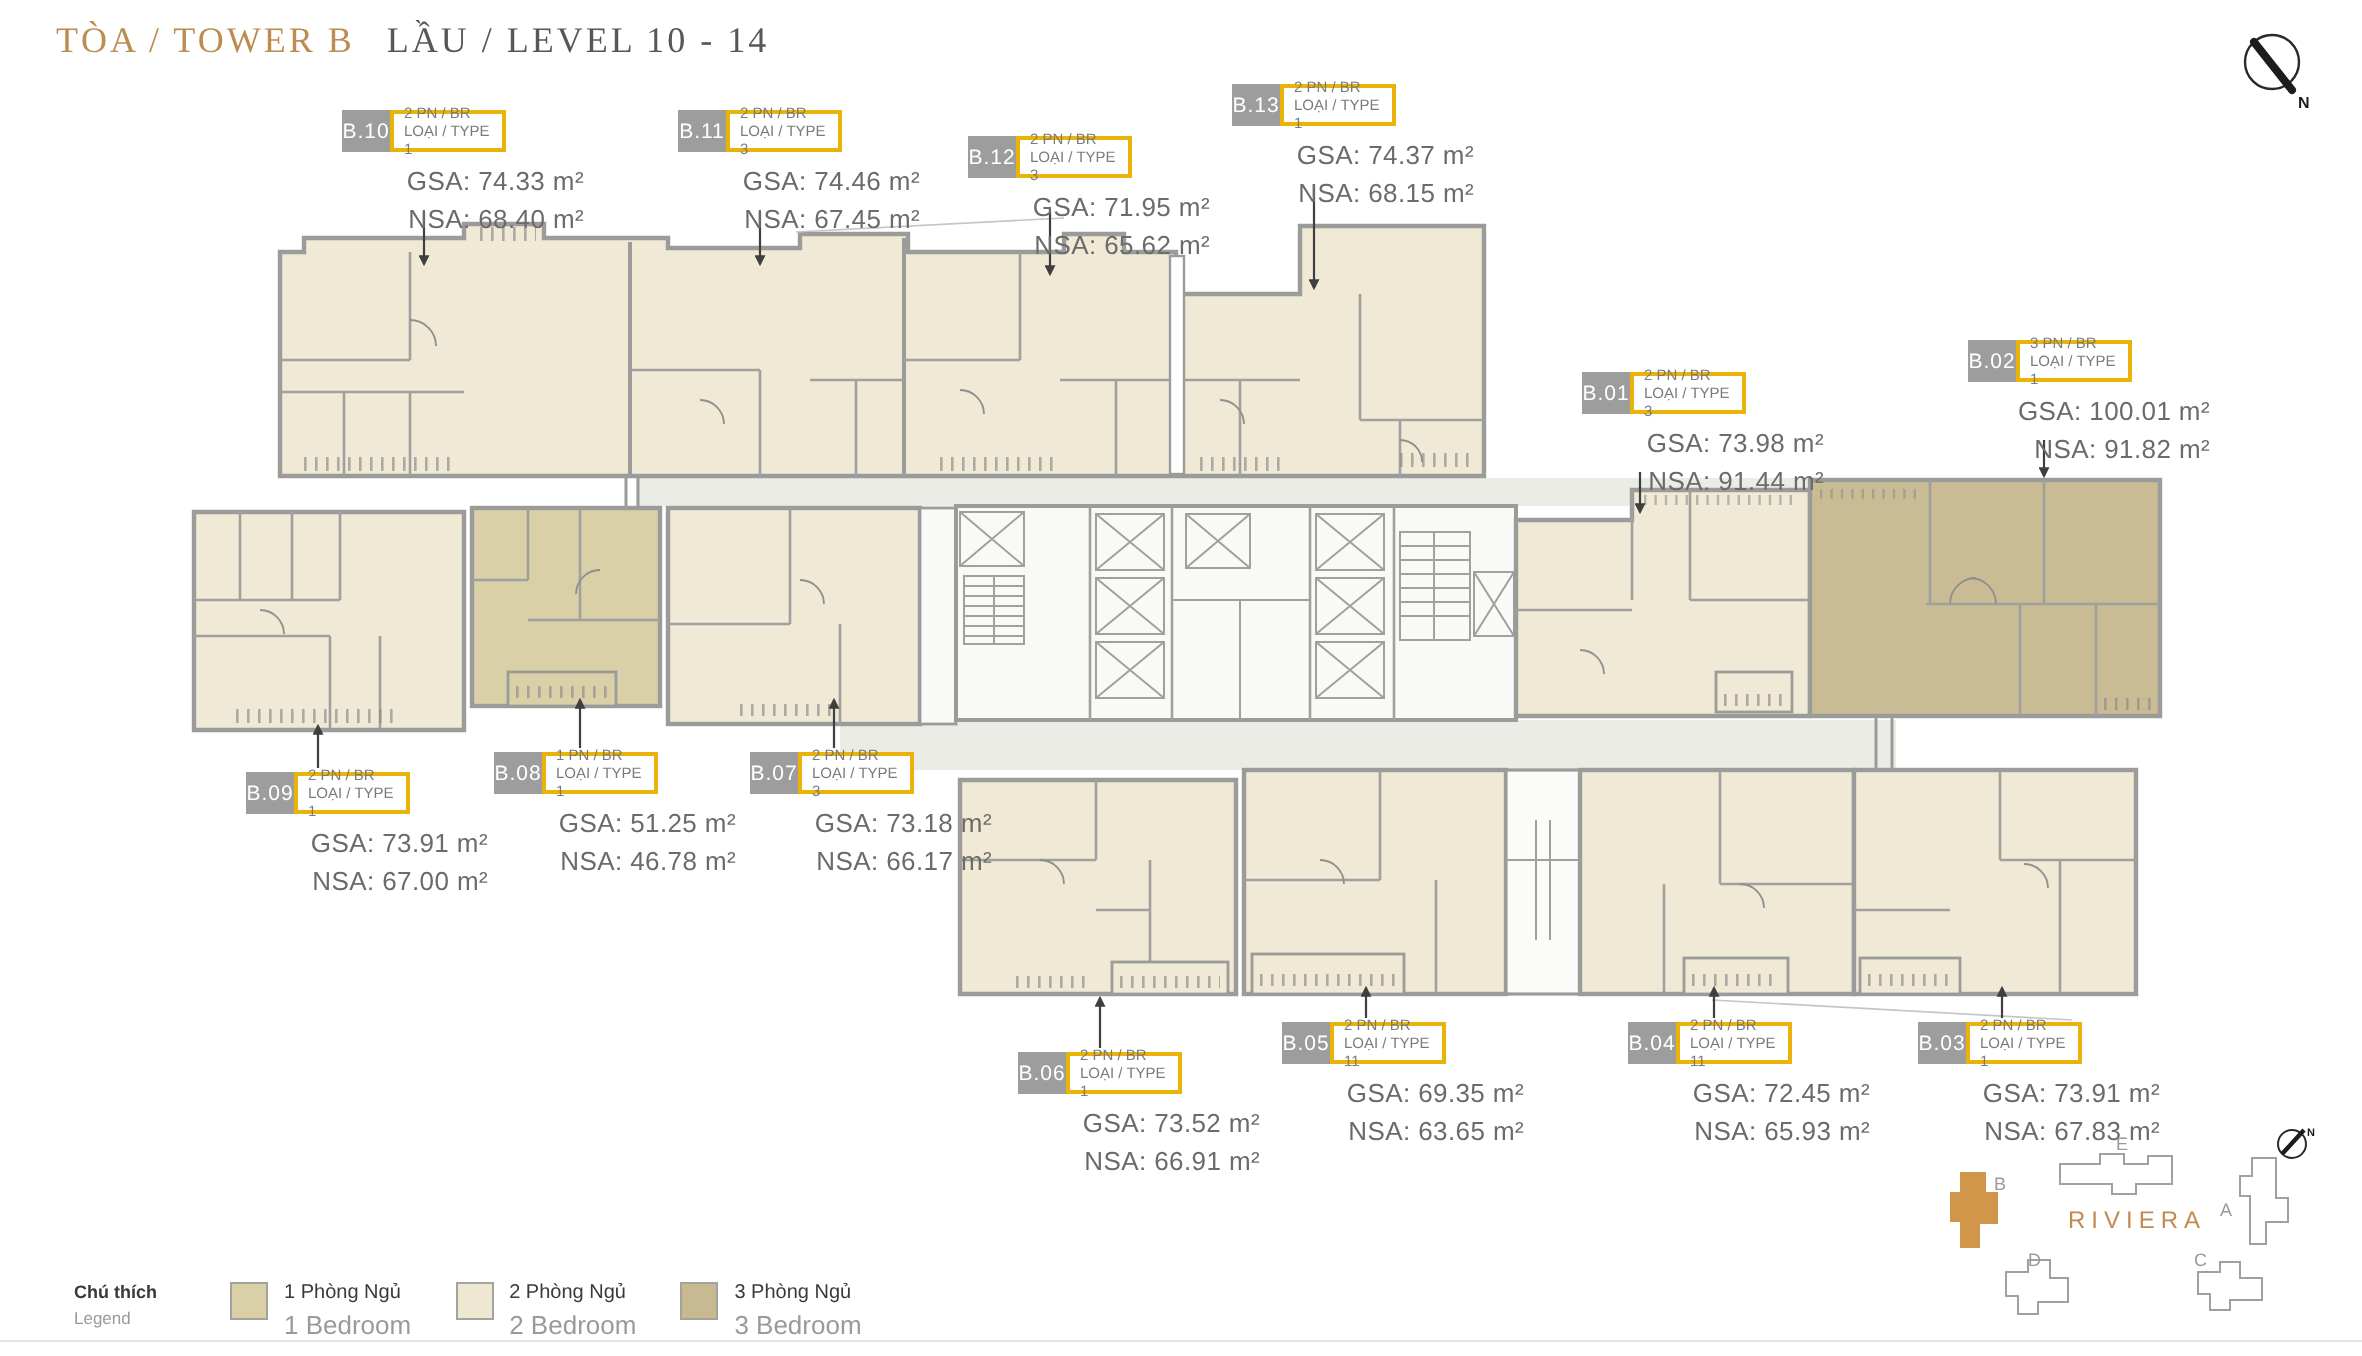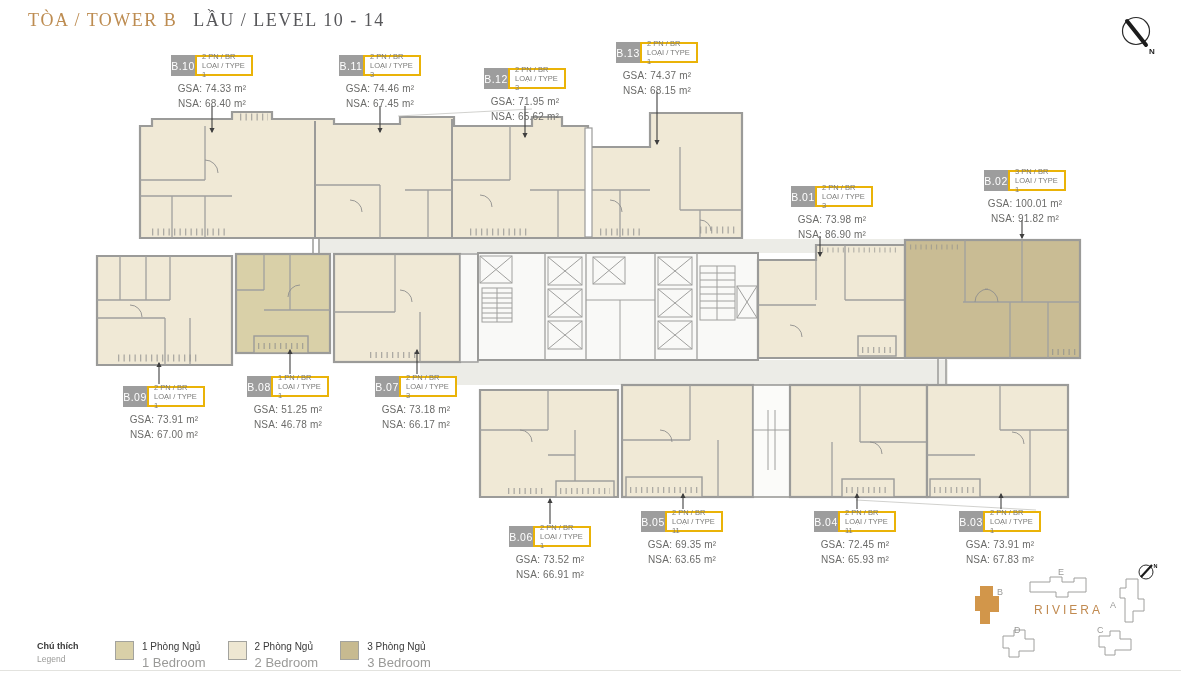--- a/index.html
+++ b/index.html
@@ -14,21 +14,21 @@
   .title .level{color:#57575a;}
 
   
   .unit-label{position:absolute;width:160px;text-align:center;}
   .label-row{display:flex;justify-content:center;height:21px;}
   .badge{width:24px;background:#9d9d9d;color:#ffffff;font-size:10.5px;letter-spacing:.5px;
          display:flex;align-items:center;justify-content:center;}
   .type-box{width:58px;background:#ffffff;border:2px solid #eab308;color:#7b7b79;
             font-size:7.5px;line-height:9px;display:flex;flex-direction:column;
             justify-content:center;text-align:left;padding-left:5px;box-sizing:border-box;}
-  .area{font-size:10px;color:#6b6b69;letter-spacing:.2px;}
+  .area{font-size:13px;color:#6b6b69;letter-spacing:.2px;text-align:right;}
   .gsa{margin-top:7px;} .nsa{margin-top:4px;}
 
   .pos-b10{left:132px;top:55px;} .pos-b11{left:300px;top:55px;}
   .pos-b12{left:445px;top:68px;} .pos-b13{left:577px;top:42px;}
   .pos-b01{left:752px;top:186px;} .pos-b02{left:945px;top:170px;}
   .pos-b09{left:84px;top:386px;}  .pos-b08{left:208px;top:376px;}
   .pos-b07{left:336px;top:376px;} .pos-b06{left:470px;top:526px;}
   .pos-b05{left:602px;top:511px;} .pos-b04{left:775px;top:511px;}
   .pos-b03{left:920px;top:511px;}
 
@@ -318,21 +318,21 @@
 
   <div class="unit-label pos-b01">
     <div class="label-row">
       <span class="badge">B.01</span>
       <span class="type-box">
         <span>2 PN / BR</span>
         <span>LOẠI / TYPE 3</span>
       </span>
     </div>
     <div class="area gsa">GSA: 73.98 m²</div>
-    <div class="area nsa">NSA: 86.90 m²</div>
+    <div class="area nsa">NSA: 91.44 m²</div>
   </div>
 
   <div class="unit-label pos-b02">
     <div class="label-row">
       <span class="badge">B.02</span>
       <span class="type-box">
         <span>3 PN / BR</span>
         <span>LOẠI / TYPE 1</span>
       </span>
     </div>

